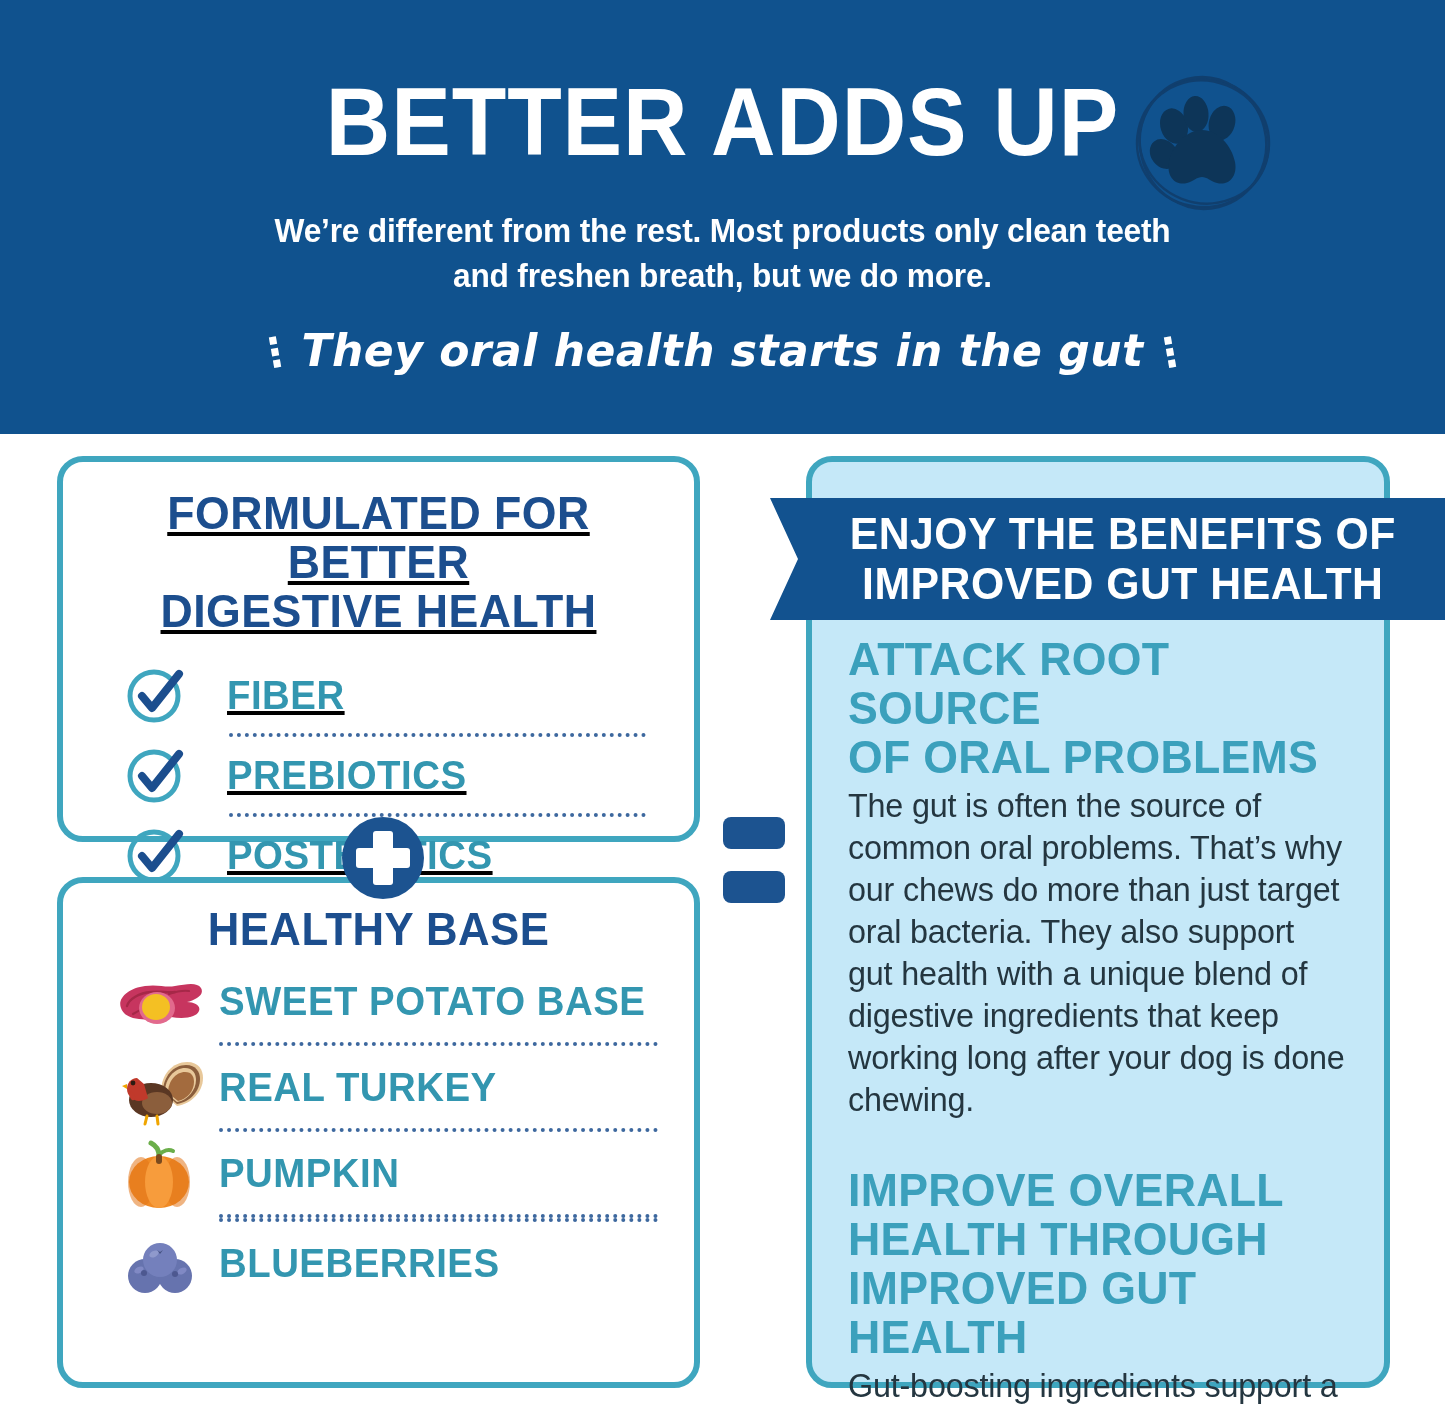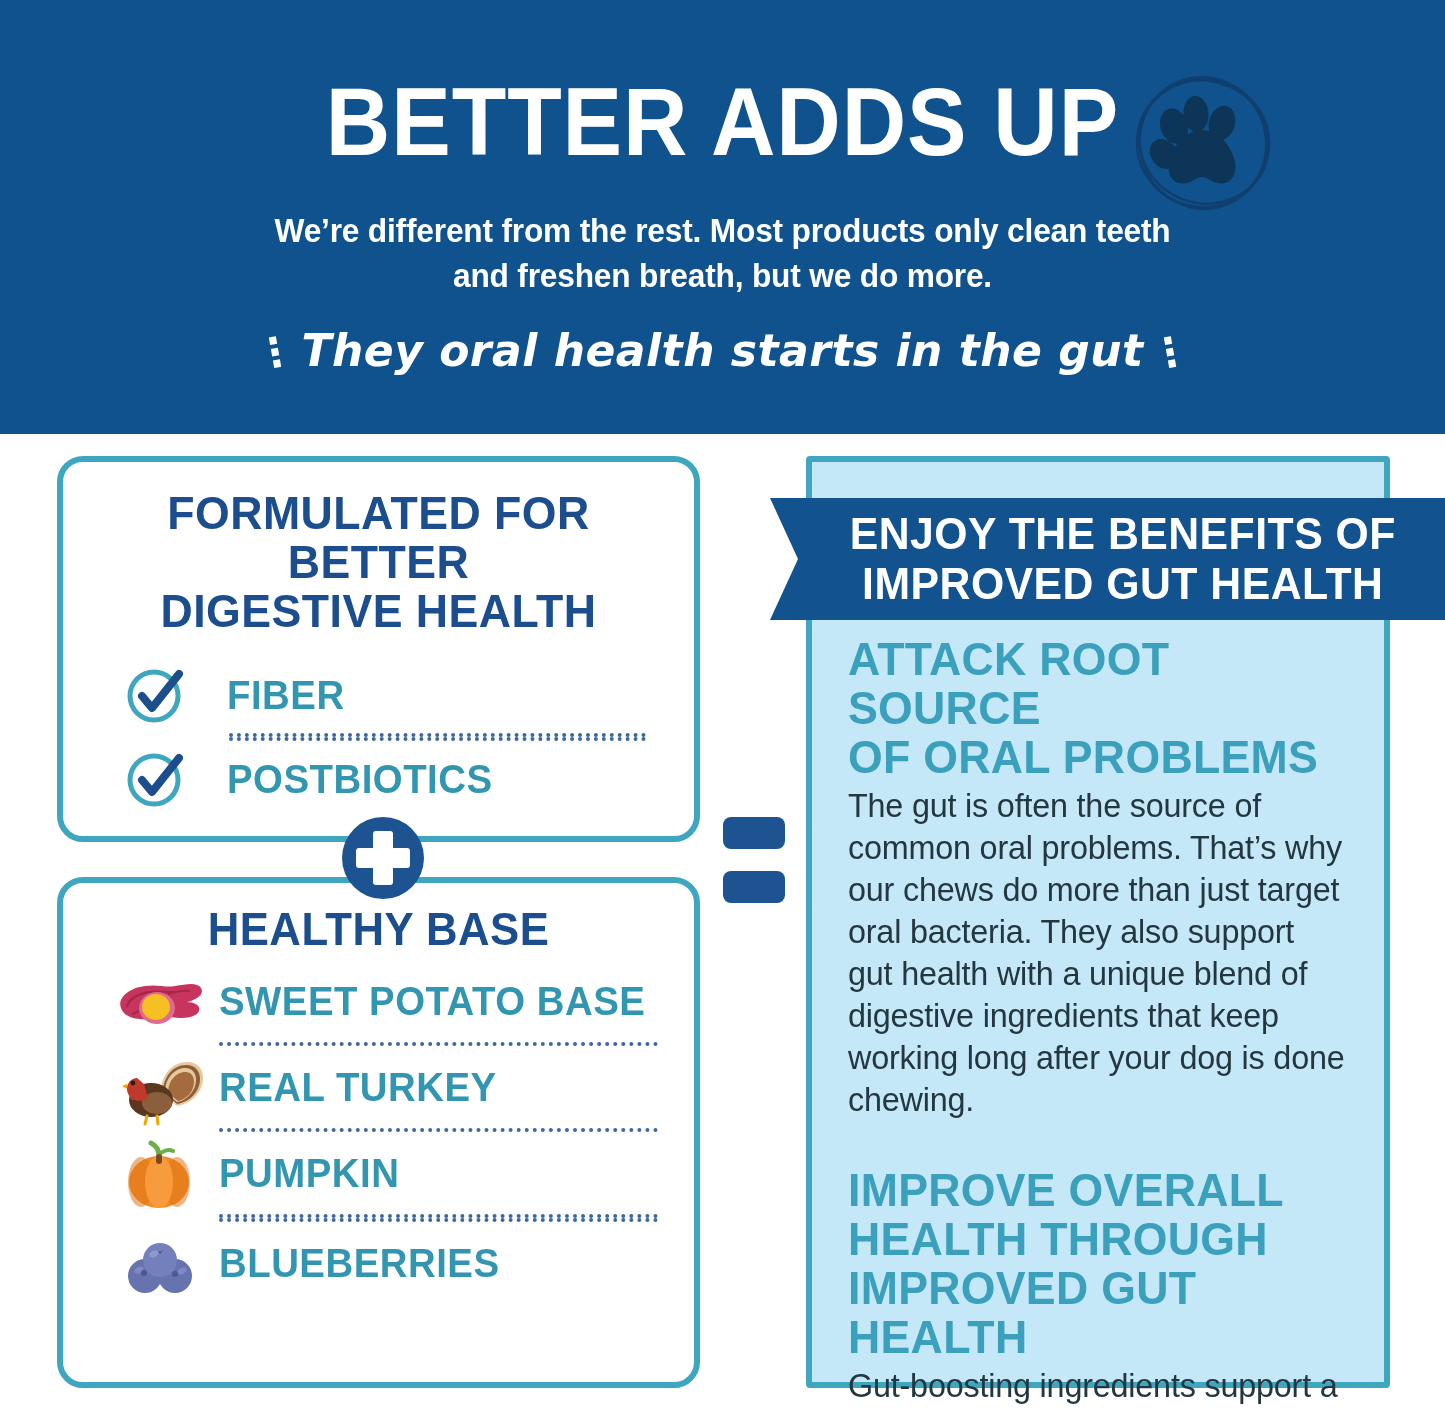--- a/index.html
+++ b/index.html
@@ -98,20 +98,21 @@
     background: #ffffff;
     border: 6px solid #3FA6BF;
     border-radius: 26px;
   }
 
   .card-formulated {
     left: 57px;
     top: 22px;
     width: 643px;
     height: 386px;
+    text-decoration: underline;
   }
 
   .card-base {
     left: 57px;
     top: 443px;
     width: 643px;
     height: 511px;
   }
 
   .card-title {
@@ -226,21 +227,21 @@
 
   
   .panel-right {
     position: absolute;
     left: 806px;
     top: 22px;
     width: 584px;
     height: 932px;
     background: #C5E8F8;
     border: 6px solid #3FA6BF;
-    border-radius: 4px;
+    border-radius: 26px;
   }
 
   .ribbon {
     position: absolute;
     left: -42px;
     top: 36px;
     width: 682px;
     height: 122px;
     background: #12528F;
     z-index: 4;
@@ -341,20 +342,29 @@
             <svg viewBox="0 0 62 60" width="62" height="60">
               <circle cx="29" cy="31" r="24" fill="none" stroke="#3FA6BF" stroke-width="5"></circle>
               <path d="M17 31 L27 43 L54 9" fill="none" stroke="#1C4E8E" stroke-width="8" stroke-linecap="round" stroke-linejoin="round"></path>
             </svg>
           </span>
           <span class="check-label">FIBER</span>
         </div>
 
         <div class="dots-sep"></div>
 
+        <div class="check-row">
+          <span class="check-icon">
+            <svg viewBox="0 0 62 60" width="62" height="60">
+              <circle cx="29" cy="31" r="24" fill="none" stroke="#3FA6BF" stroke-width="5"></circle>
+              <path d="M17 31 L27 43 L54 9" fill="none" stroke="#1C4E8E" stroke-width="8" stroke-linecap="round" stroke-linejoin="round"></path>
+            </svg>
+          </span>
+          <span class="check-label">PREBIOTICS</span>
+        </div>
 
         <div class="dots-sep"></div>
 
         <div class="check-row">
           <span class="check-icon">
             <svg viewBox="0 0 62 60" width="62" height="60">
               <circle cx="29" cy="31" r="24" fill="none" stroke="#3FA6BF" stroke-width="5"></circle>
               <path d="M17 31 L27 43 L54 9" fill="none" stroke="#1C4E8E" stroke-width="8" stroke-linecap="round" stroke-linejoin="round"></path>
             </svg>
           </span>

